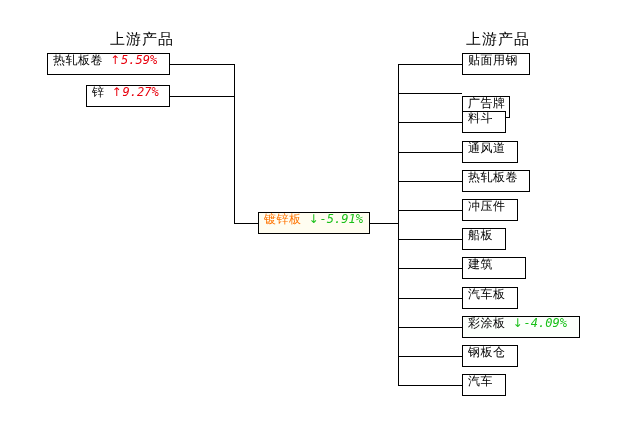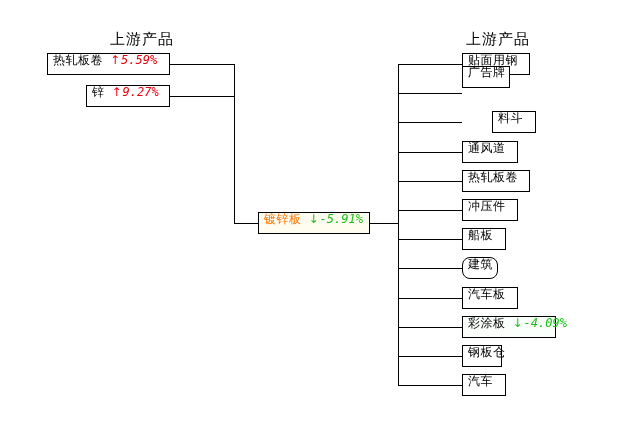--- a/index.html
+++ b/index.html
@@ -147,49 +147,49 @@
         <span class="nm">锌</span>
         <span class="pct"><span class="arrow up">↑</span><span>9.27%</span></span>
       </div>
       <div class="node center" style="left: 258px; top: 212px; width: 112px;">
         <span class="nm">镀锌板</span>
         <span class="pct"><span class="arrow down">↓</span><span>-5.91%</span></span>
       </div>
       <div class="node " style="left: 462px; top: 53px; width: 68px;">
         <span class="nm">贴面用钢</span>
       </div>
-      <div class="node " style="left: 462px; top: 66px; width: 48px; font-family: Liberation Mono, monospace;">
+      <div class="node " style="left: 462px; top: 96px; width: 48px;">
         <span class="nm">广告牌</span>
       </div>
-      <div class="node " style="left: 462px; top: 111px; width: 44px; margin-left: 30px;">
+      <div class="node " style="left: 462px; top: 111px; width: 44px;">
         <span class="nm">料斗</span>
       </div>
       <div class="node " style="left: 462px; top: 141px; width: 56px;">
         <span class="nm">通风道</span>
       </div>
       <div class="node " style="left: 462px; top: 170px; width: 68px;">
         <span class="nm">热轧板卷</span>
       </div>
       <div class="node " style="left: 462px; top: 199px; width: 56px;">
         <span class="nm">冲压件</span>
       </div>
       <div class="node " style="left: 462px; top: 228px; width: 44px;">
         <span class="nm">船板</span>
       </div>
-      <div class="node " style="left: 462px; top: 257px; width: 36px; border-radius: 8px;">
+      <div class="node " style="left: 462px; top: 257px; width: 64px;">
         <span class="nm">建筑</span>
       </div>
       <div class="node " style="left: 462px; top: 287px; width: 56px;">
         <span class="nm">汽车板</span>
       </div>
-      <div class="node hasval" style="left: 462px; top: 316px; width: 94px;">
+      <div class="node hasval" style="left: 462px; top: 316px; width: 118px;">
         <span class="nm">彩涂板</span>
         <span class="pct"><span class="arrow down">↓</span><span>-4.09%</span></span>
       </div>
-      <div class="node " style="left: 462px; top: 345px; width: 40px;">
+      <div class="node " style="left: 462px; top: 345px; width: 56px;">
         <span class="nm">钢板仓</span>
       </div>
       <div class="node " style="left: 462px; top: 374px; width: 44px;">
         <span class="nm">汽车</span>
       </div>
     </div>
 
 </div>
 
 </body></html>

